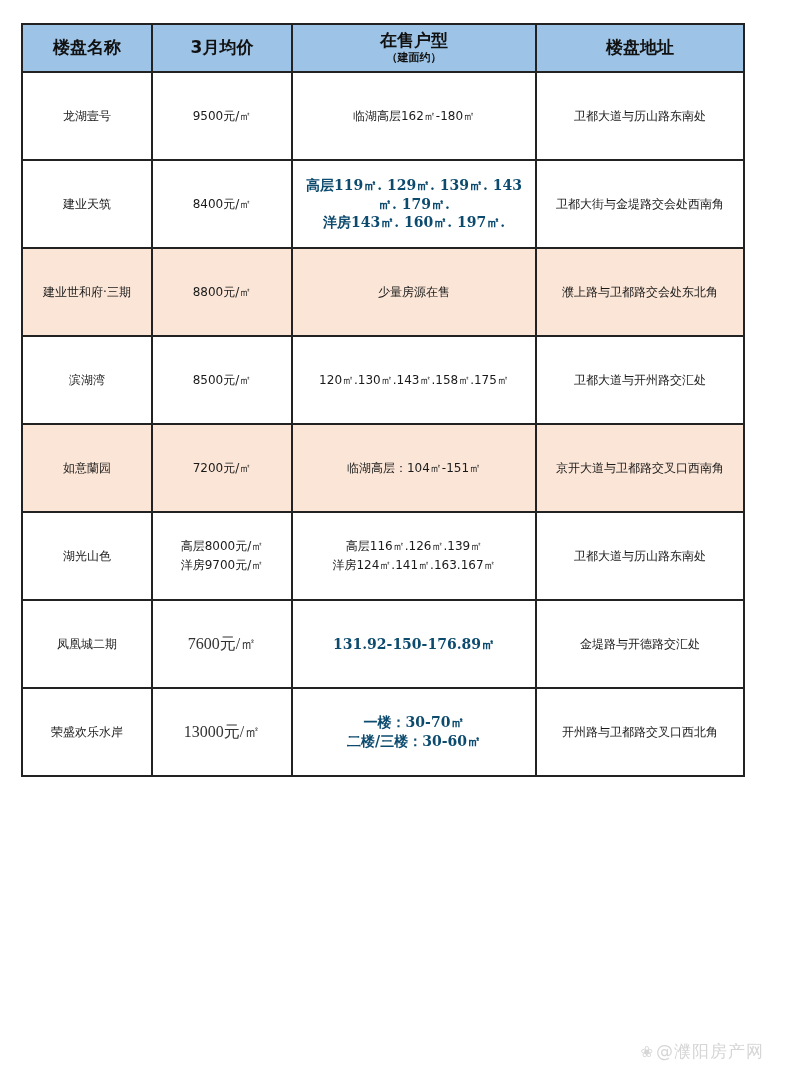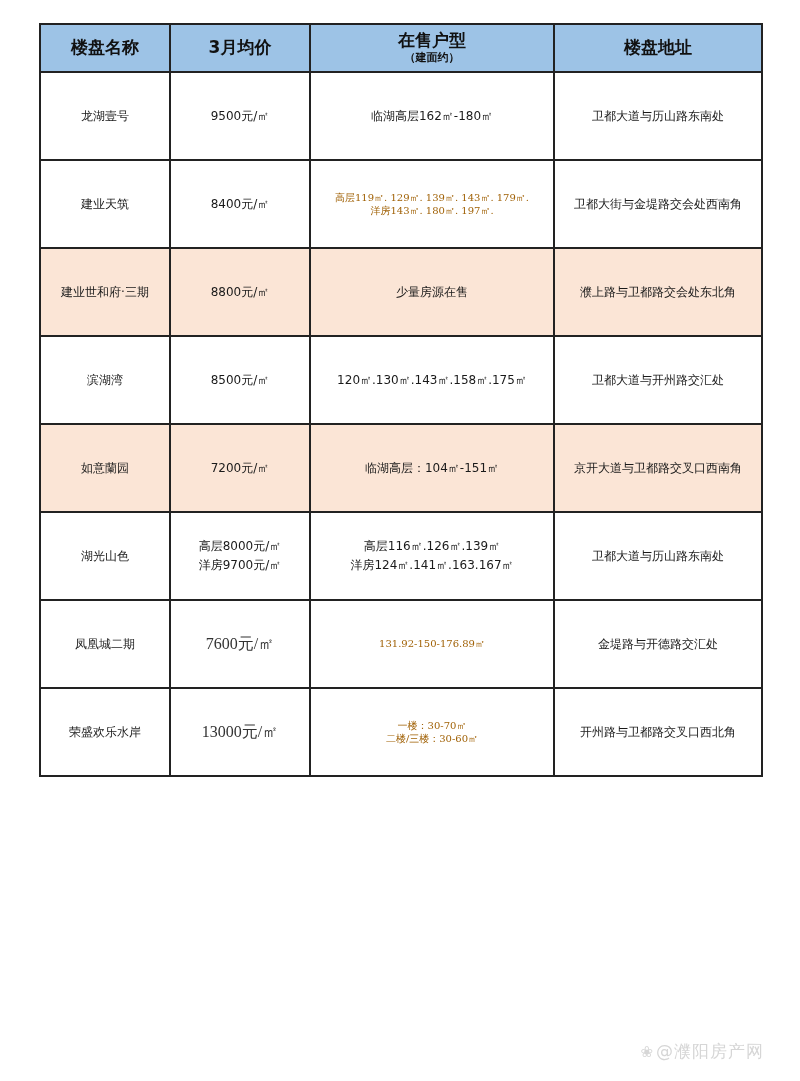--- a/index.html
+++ b/index.html
@@ -10,21 +10,21 @@
     body {
       width: 800px;
       height: 1081px;
       position: relative;
       overflow: hidden;
       font-family: "DejaVu Sans", "Liberation Sans", sans-serif;
       color: #1a1a1a;
     }
     .table-wrap {
       position: absolute;
-      left: 39px;
+      left: 21px;
       top: 23px;
       width: 722px;
     }
     table {
       border-collapse: collapse;
       width: 722px;
       table-layout: fixed;
     }
     col.c1 { width: 130px; }
     col.c2 { width: 140px; }
@@ -55,23 +55,24 @@
       height: 88px;
       font-size: 12px;
       line-height: 1.55;
     }
     tbody tr.alt td {
       background: #fbe5d6;
     }
     td .line { display: block; }
     td.serif {
       font-family: "DejaVu Serif", "Liberation Serif", serif;
-      font-size: 10px;
-      color: #a16207;
+      font-size: 14px;
+      color: #0c4a6e;
       line-height: 1.35;
+      font-weight: bold;
     }
     td.serif-price {
       font-family: "Liberation Serif", "DejaVu Serif", serif;
       font-size: 16px;
       color: #333;
     }
     .watermark {
       position: absolute;
       right: 36px;
       top: 1040px;
@@ -121,21 +122,21 @@
       </tr>
 
 
       <tr>
         <td>建业天筑</td>
         <td>
             <span class="line">8400元/㎡</span>
           </td>
         <td class="serif">
           <span class="line">高层119㎡. 129㎡. 139㎡. 143㎡. 179㎡.</span>
-          <span class="line">洋房143㎡. 180㎡. 197㎡.</span>
+          <span class="line">洋房143㎡. 160㎡. 197㎡.</span>
         </td>
         <td>卫都大街与金堤路交会处西南角</td>
       </tr>
 
       <tr class="alt">
         <td>建业世和府·三期</td>
         <td>
             <span class="line">8800元/㎡</span>
           </td>
         <td>

